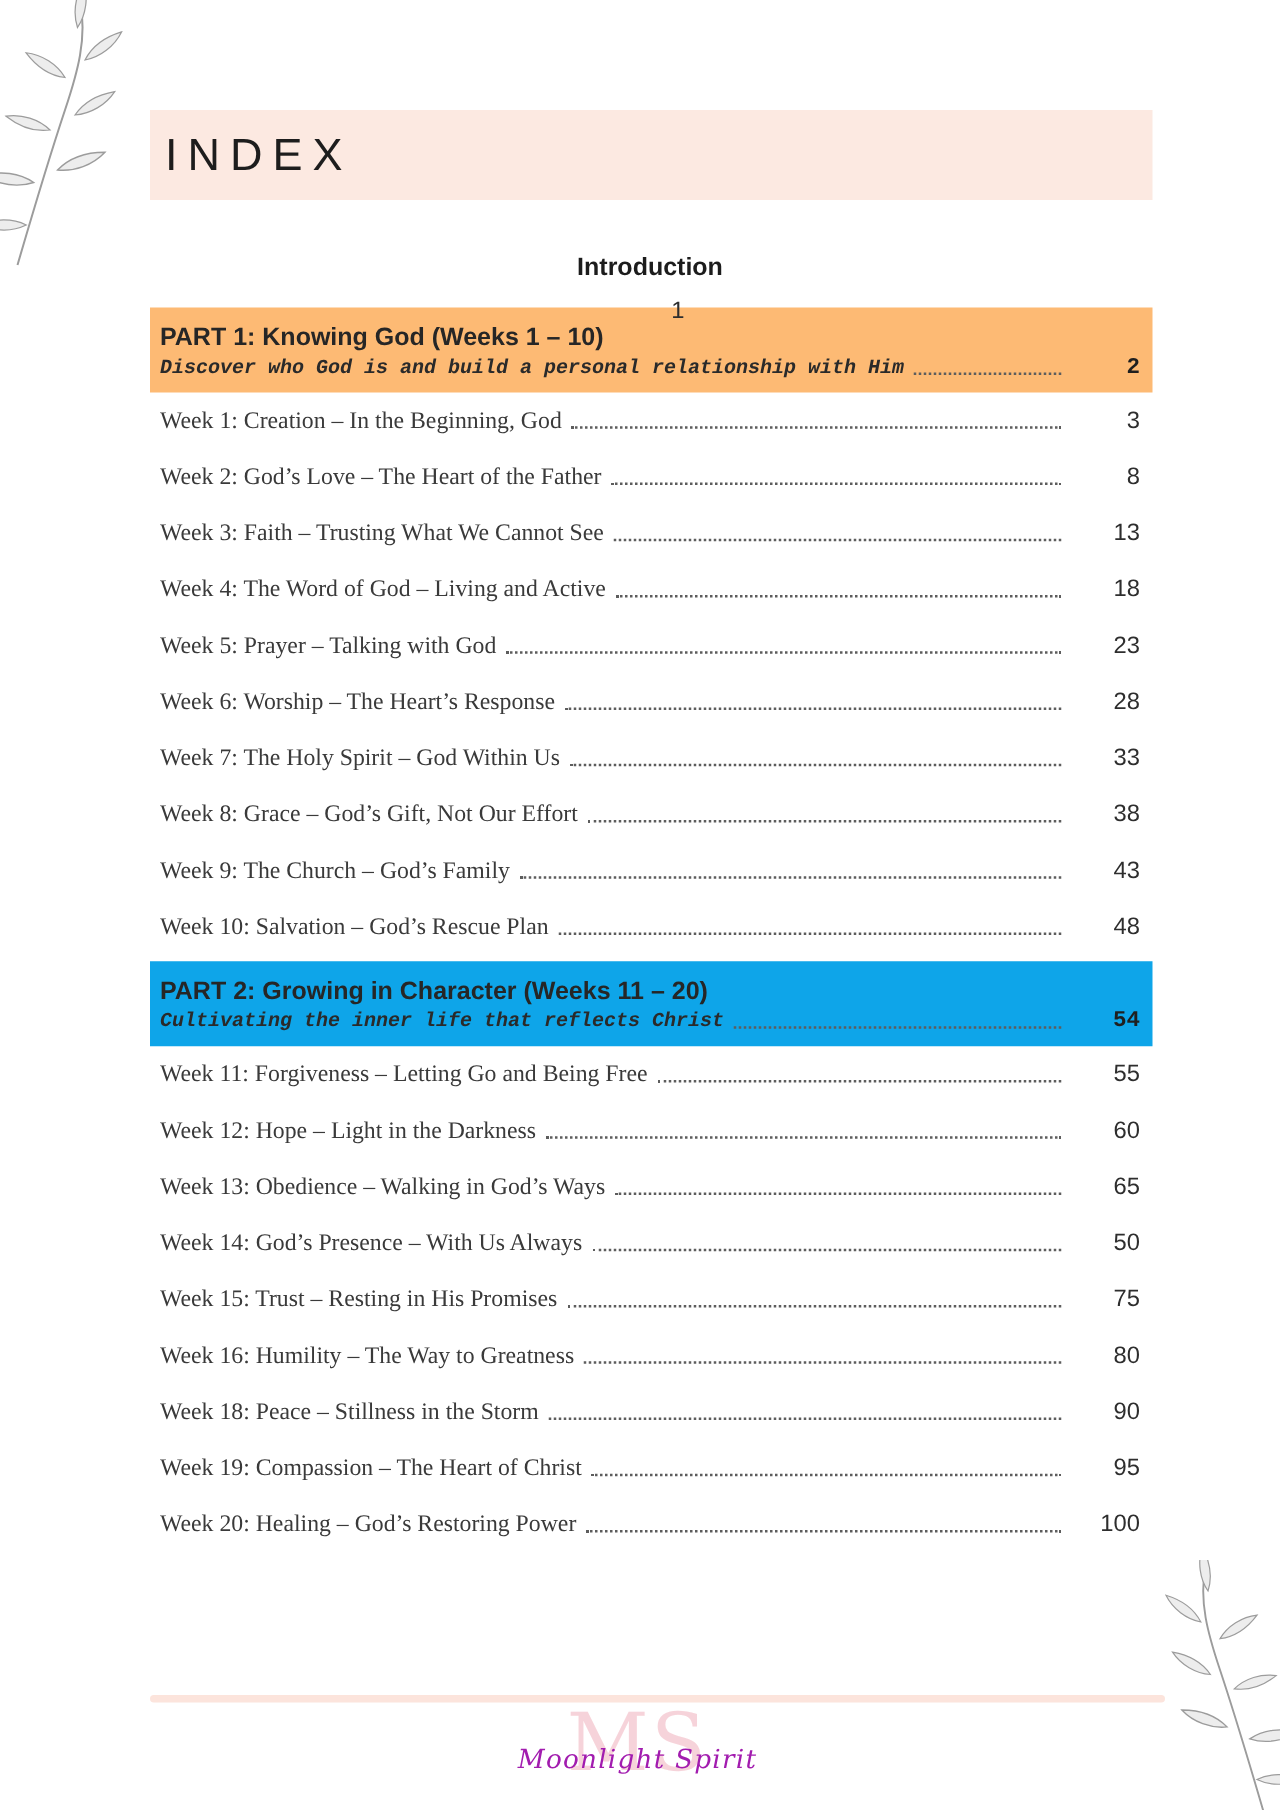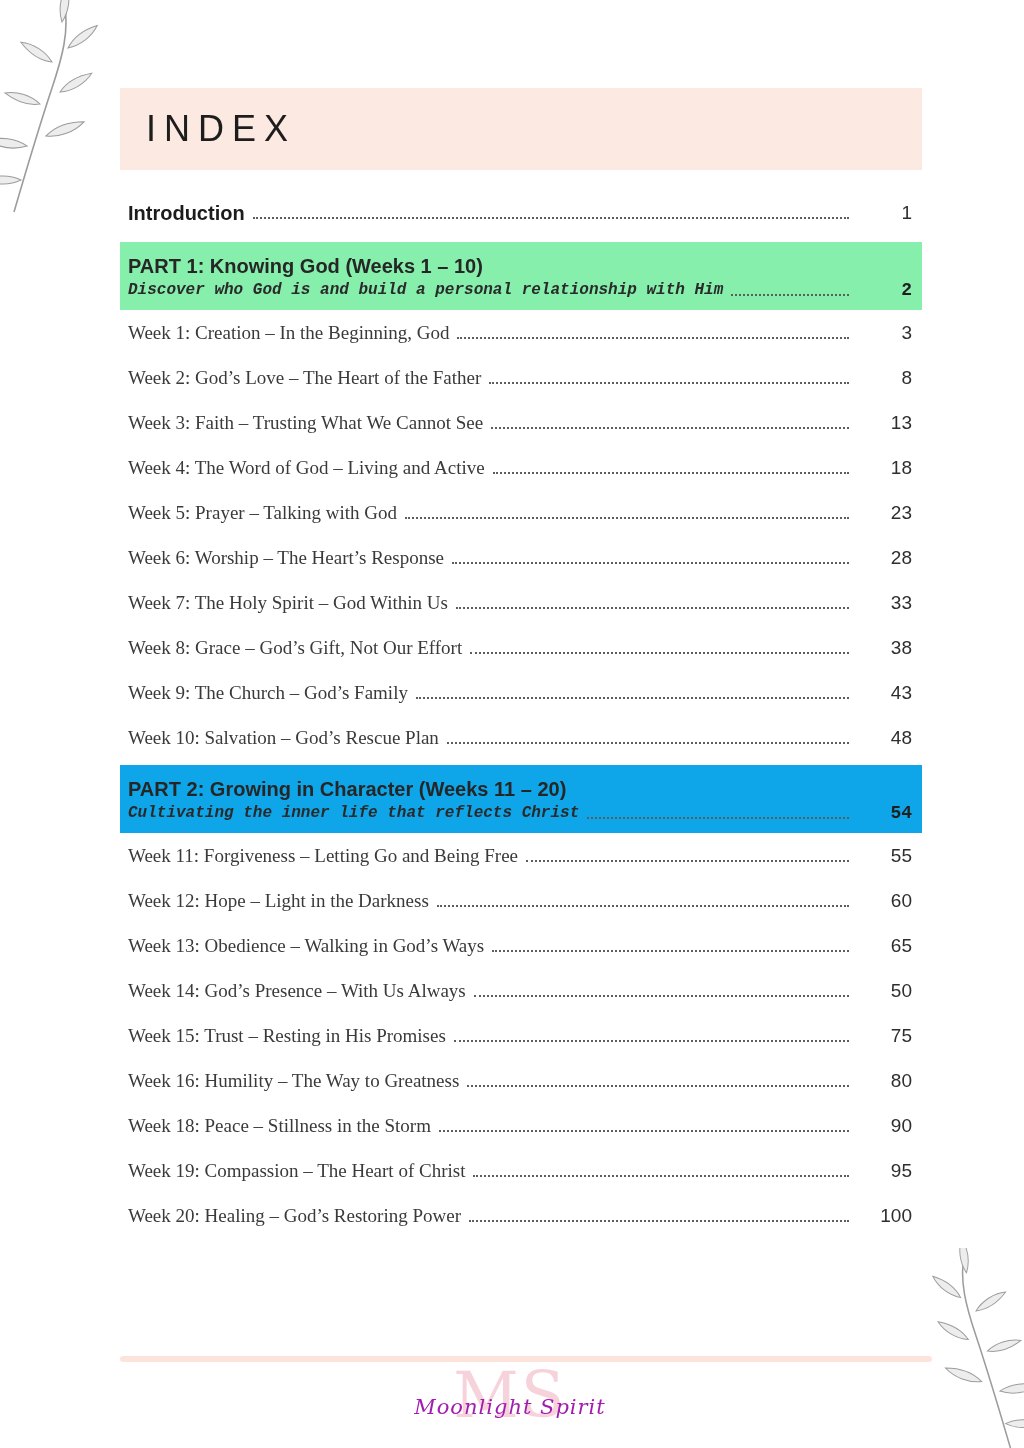--- a/index.html
+++ b/index.html
@@ -8,28 +8,28 @@
     font-family:"Liberation Sans", sans-serif; overflow:hidden;
   }
 
   
   .leaf-tl { position:absolute; left:-6px; top:-4px; width:118px; height:218px; }
   .leaf-br { position:absolute; right:-8px; bottom:-8px; width:114px; height:208px; transform:scaleX(-1); }
 
   
   .content { position:absolute; left:120px; top:88px; width:802px; }
 
-  .index-banner { height:82px; display:flex; align-items:center; padding-left:26px; background:#FCE9E1; }
+  .index-banner { height:72px; display:flex; align-items:center; padding-left:12px; background:#FCE9E1; }
   .index-title { font-size:36px; letter-spacing:8px; color:#1d1d1d; font-weight:500; }
 
   .toc-row { display:flex; align-items:center; padding-left:8px; padding-right:10px; }
   .dots { flex:1; height:0; border-bottom:2px dotted #5d5d5d; margin:10px 8px 0 8px; }
   .page-num { width:55px; text-align:right; font-size:19px; color:#2e2e2e; flex:0 0 auto; }
 
-  .intro-row { margin-top:29px; height:28px; margin-bottom:15px; }
+  .intro-row { margin-top:43px; height:28px; margin-bottom:15px;flex-direction:column; }
   .intro-label { font-weight:bold; font-size:20px; color:#1c1c1c; }
 
   .part-banner { height:68px; display:flex; flex-direction:column; justify-content:center; padding:0 10px 0 8px; }
   .toc-entry + .part-banner { margin-top:5px; }
   .part-title { font-weight:bold; font-size:20px; color:#262626; line-height:1.35; }
   .part-sub-row { display:flex; align-items:center;font-family:Liberation Mono, monospace; }
   .part-subtitle { font-style:italic; font-weight:bold; font-size:16px; color:#2a2a2a; white-space:nowrap; }
   .part-page { width:55px; text-align:right; font-weight:bold; font-size:18px; color:#1f1f1f; flex:0 0 auto; }
 
   .toc-entry { height:45px; }
@@ -68,21 +68,21 @@
       <span class="index-title">INDEX</span>
     </div>
 
     <div id="toc">
       <div class="toc-row intro-row">
         <span class="intro-label">Introduction</span>
         <span class="dots"></span>
         <span class="page-num">1</span>
       </div>
 
-  <div class="part-banner" style="background: #86efac;">
+  <div class="part-banner" style="background: #fdba74;">
     <div class="part-title">PART 1: Knowing God (Weeks 1 – 10)</div>
     <div class="part-sub-row">
       <span class="part-subtitle">Discover who God is and build a personal relationship with Him</span>
       <span class="dots"></span>
       <span class="part-page">2</span>
     </div>
   </div>
 
   <div class="toc-row toc-entry">
     <span class="entry-label">Week 1: Creation – In the Beginning, God</span>

